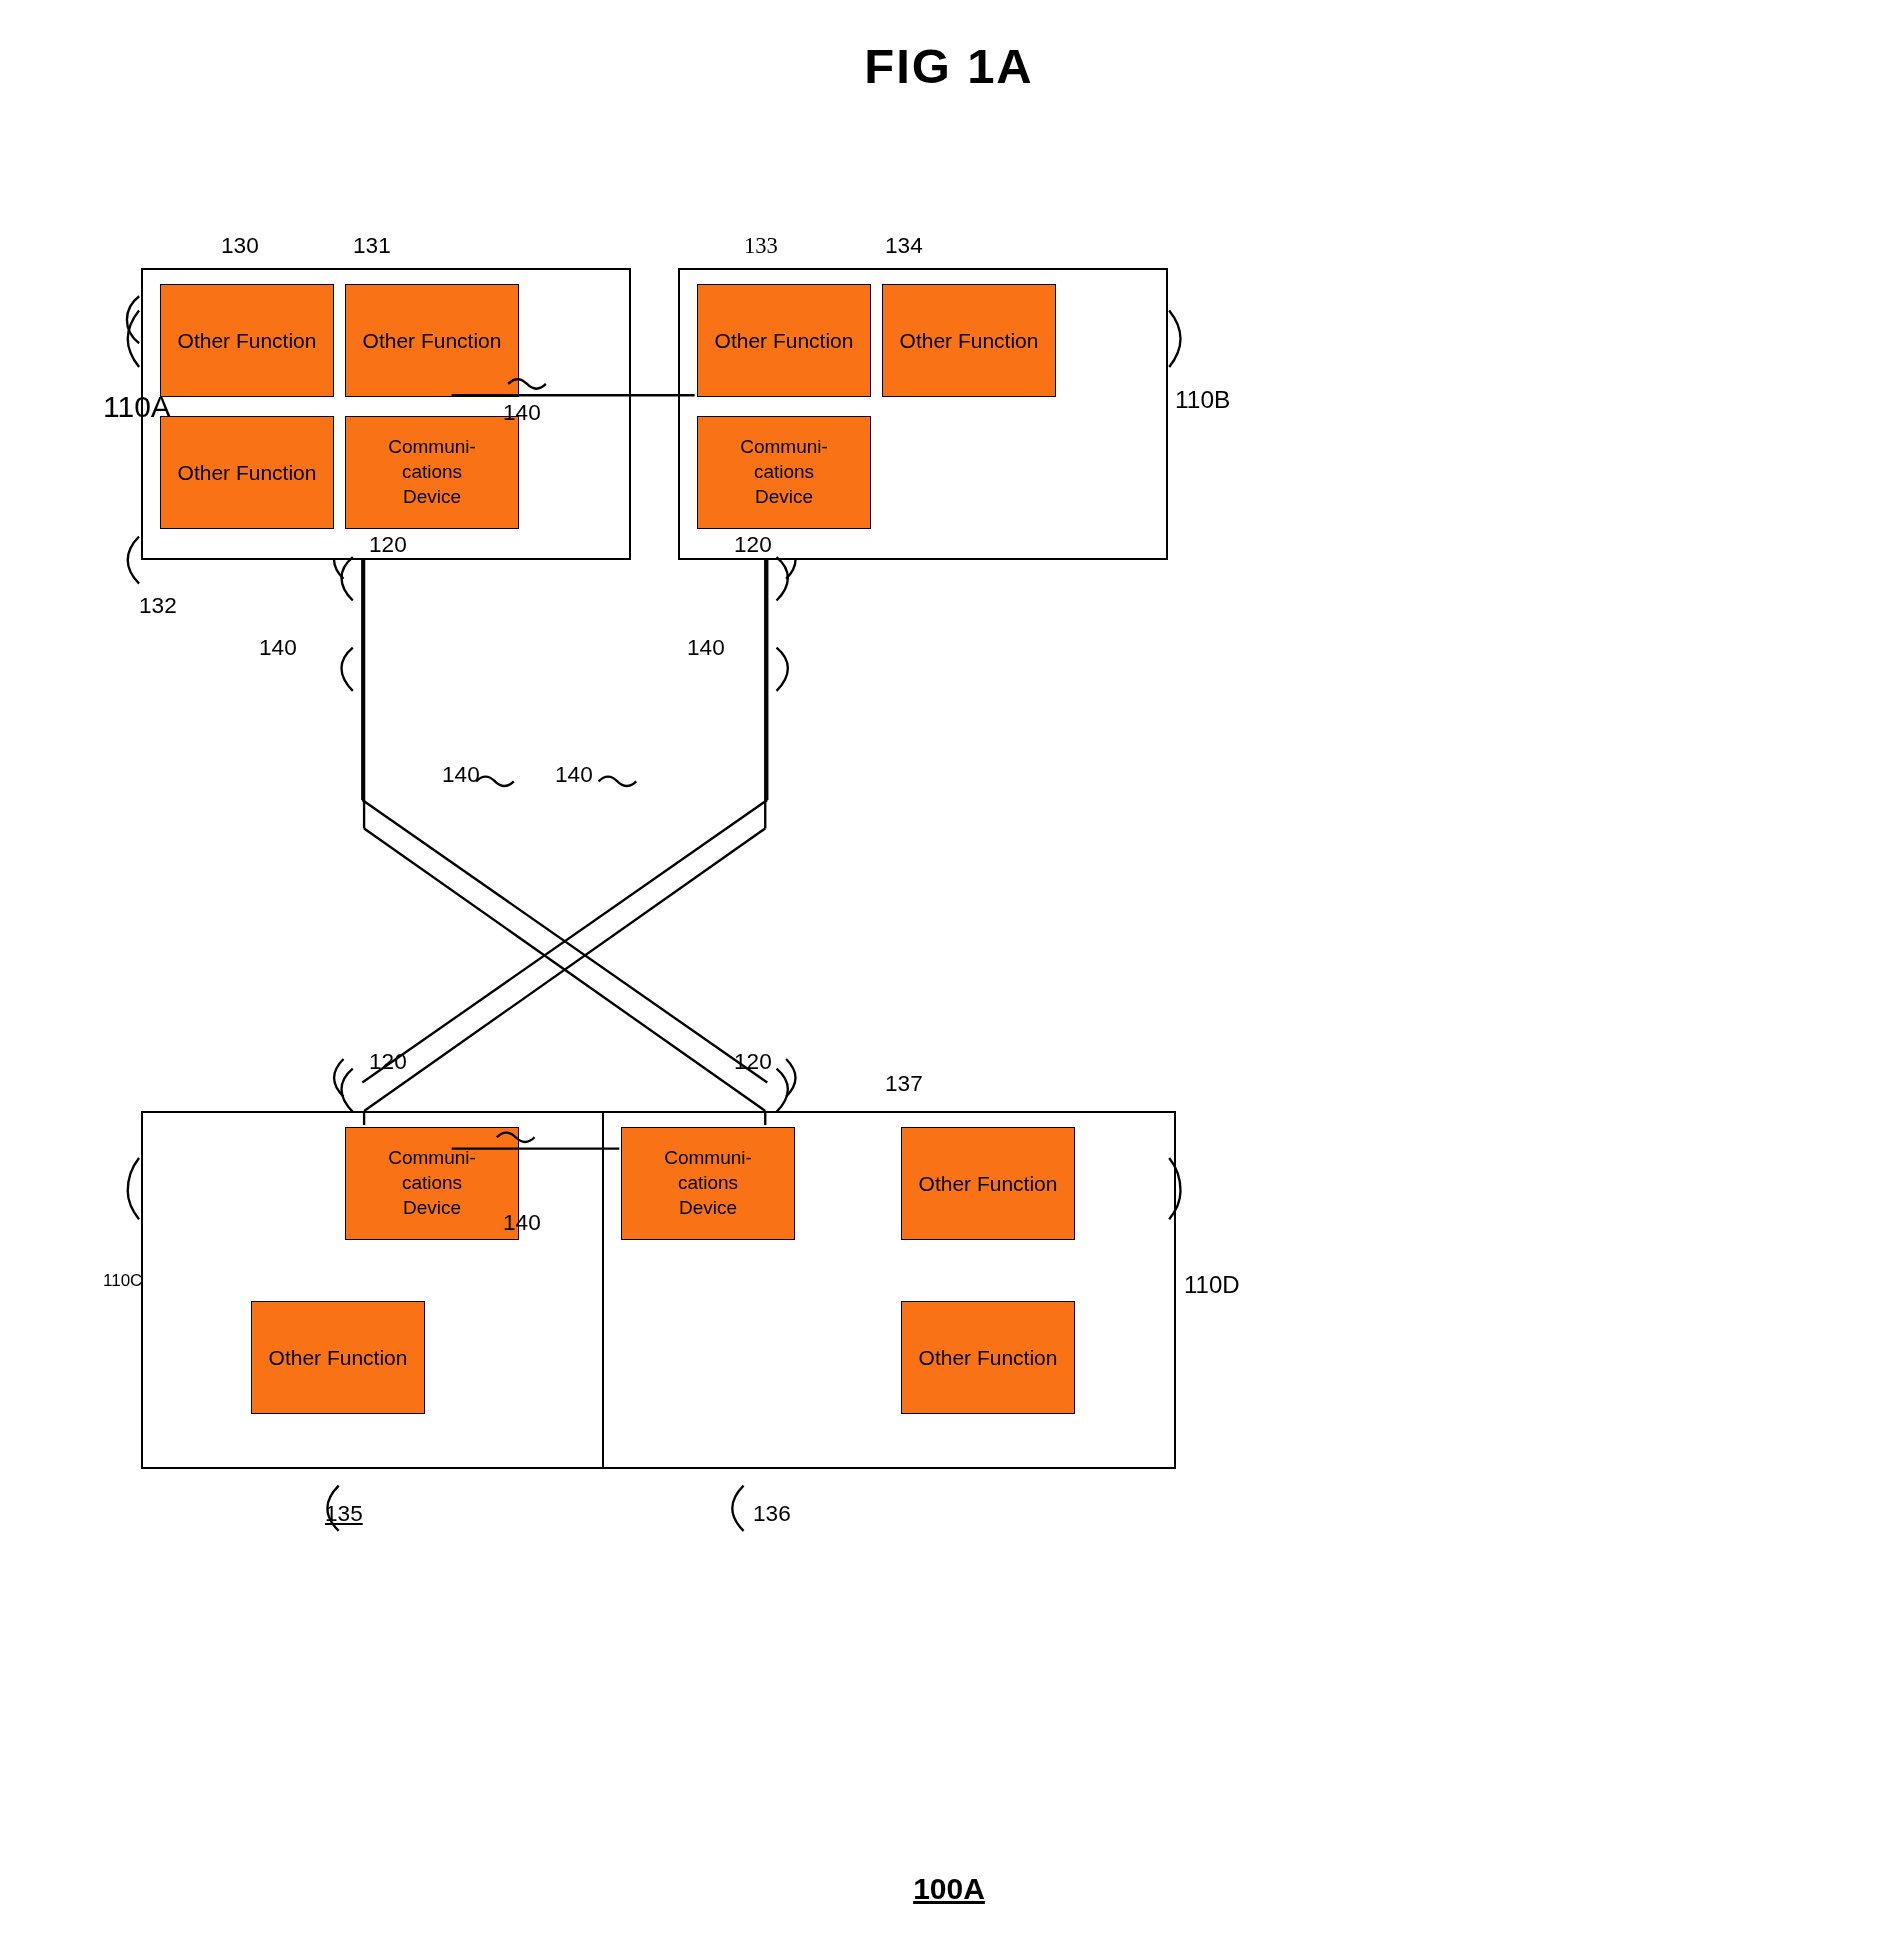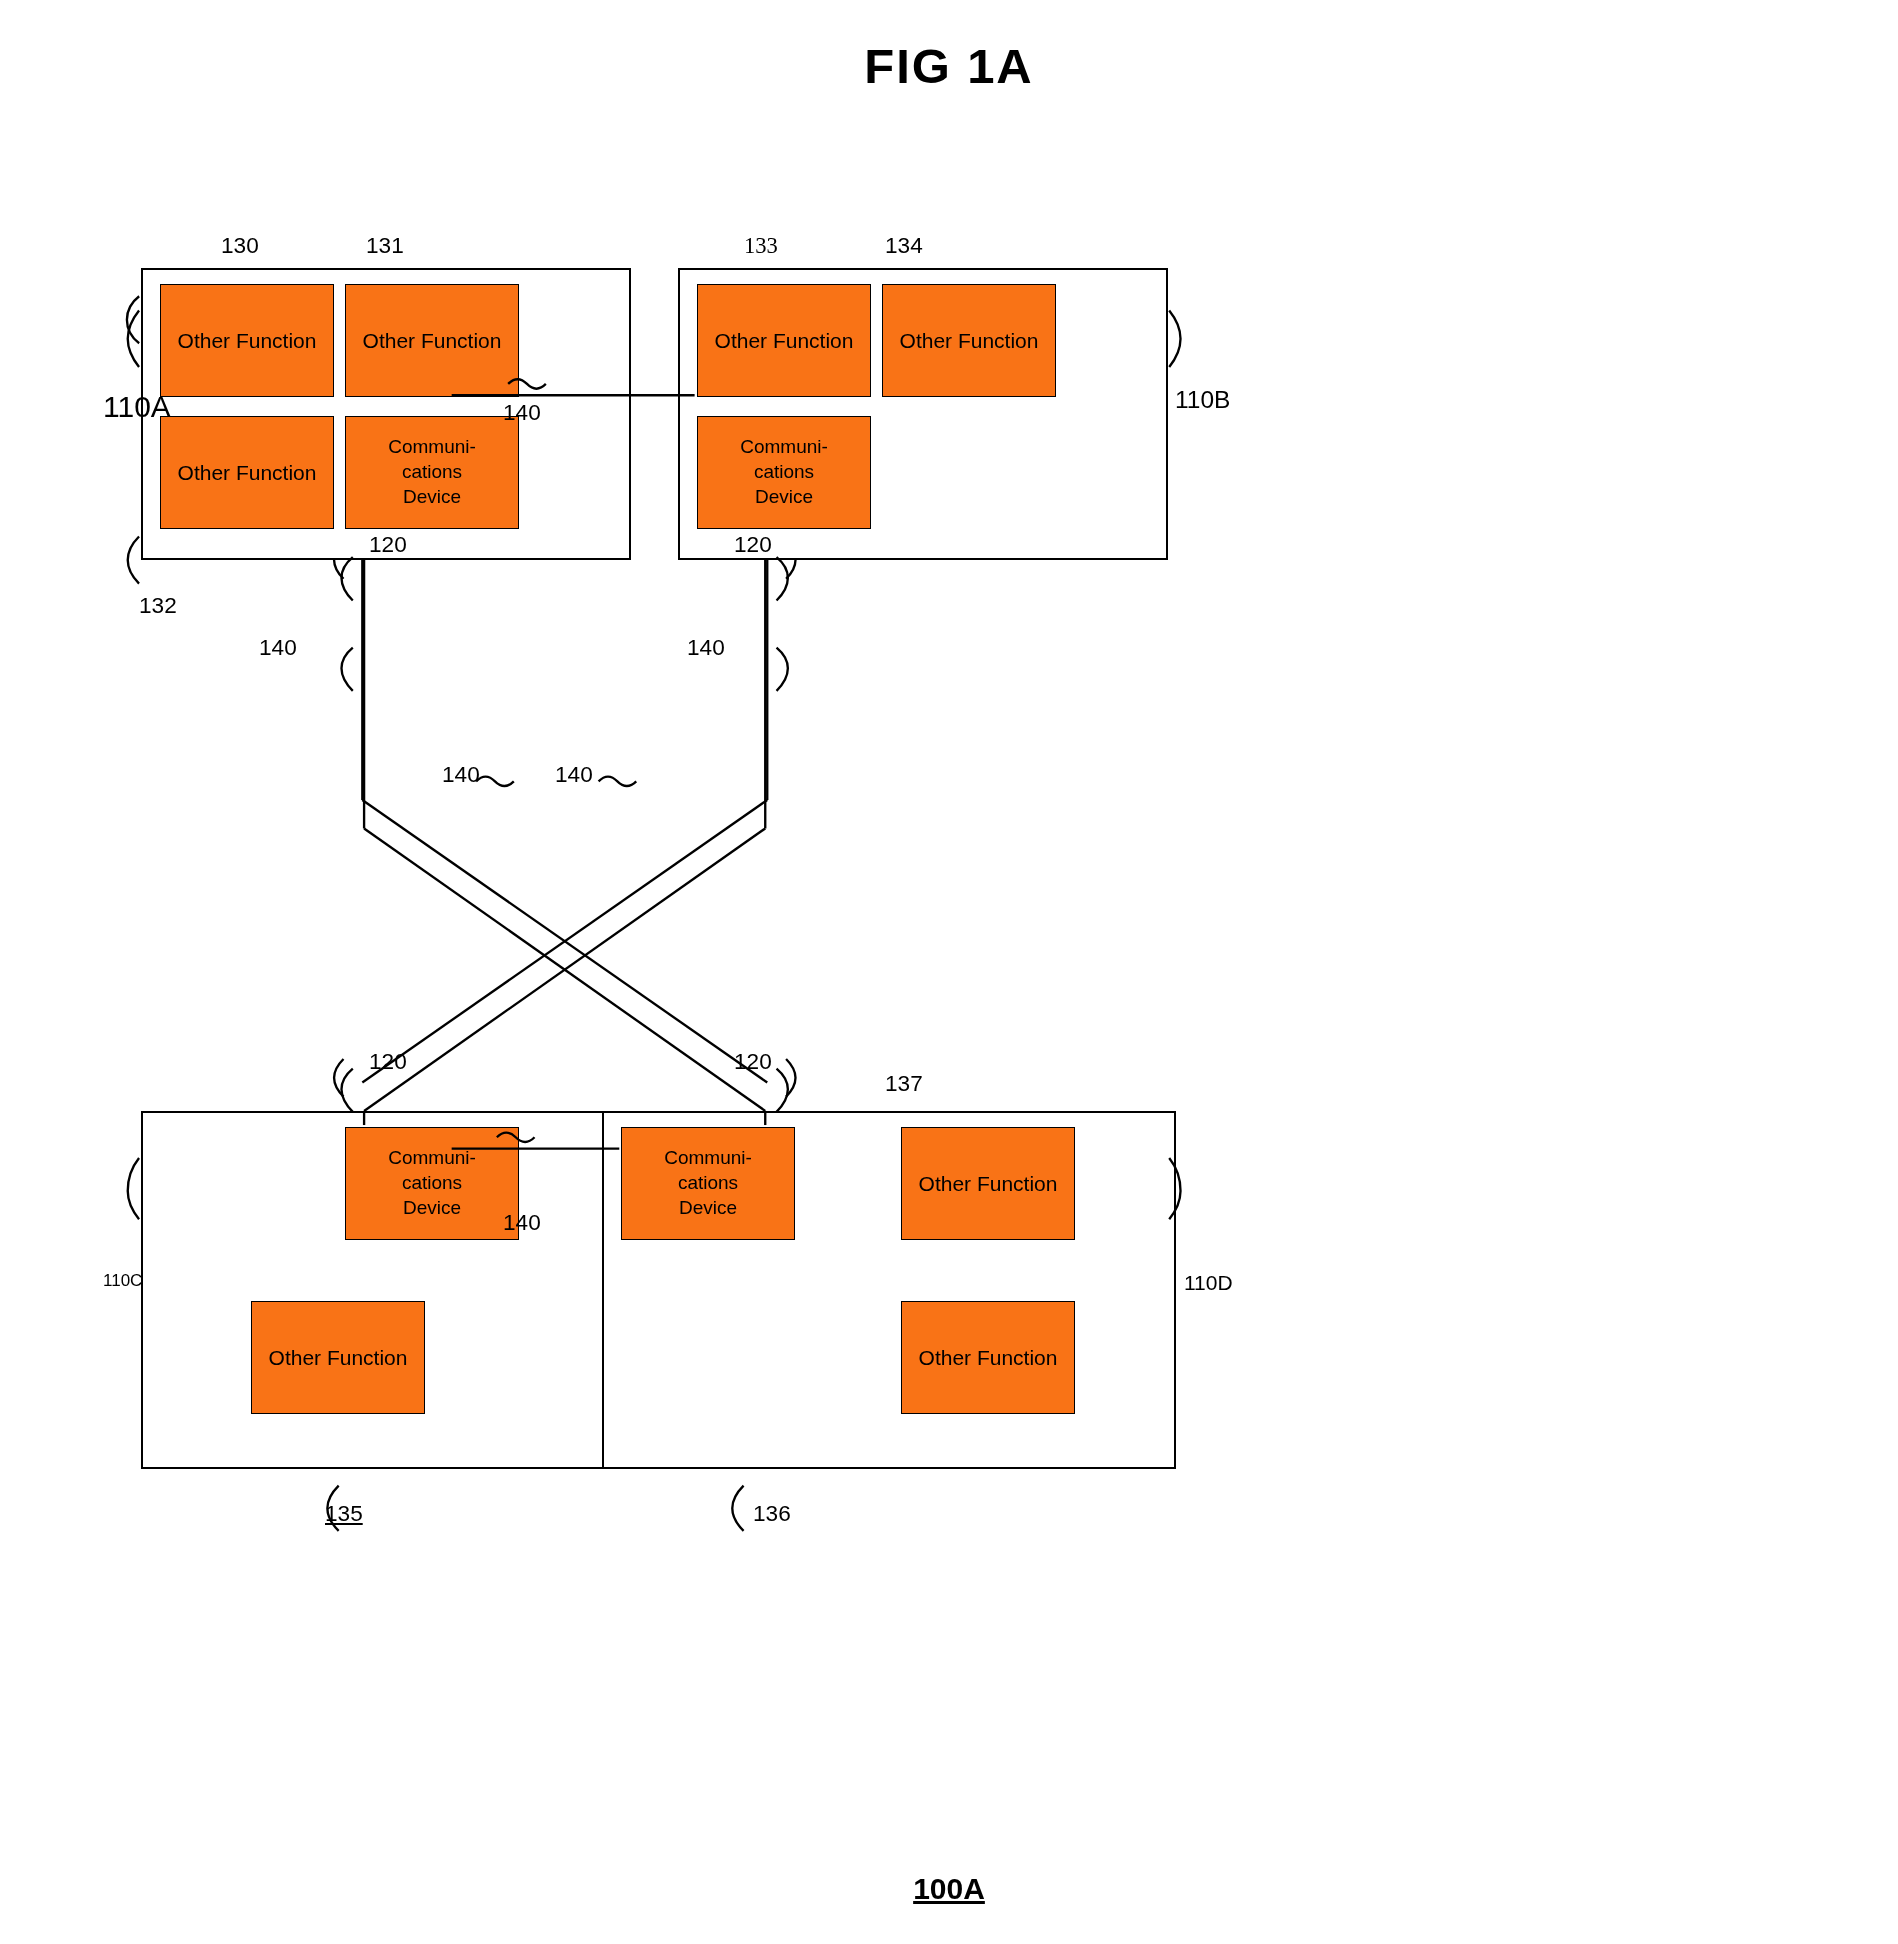--- a/index.html
+++ b/index.html
@@ -121,21 +121,21 @@
     <div class="inner-box" style="left:17px; top:146px; width:174px; height:113px; font-size:21px;">
       <span>Other Function</span>
     </div>
 
     <div class="inner-box" style="left:202px; top:146px; width:174px; height:113px; font-size:19px;">
       <span>Communi-<br>cations<br>Device</span>
     </div>
   </div>
 
   <div class="ref-label" style="left:146px; top:111px;">130</div>
-  <div class="ref-label" style="left:291px; top:111px;">131</div>
+  <div class="ref-label" style="left:278px; top:111px;">131</div>
   <div class="ref-label" style="left:64px; top:471px;">132</div>
   <div class="ref-label" style="left:28px; top:268px; font-size:30px;">110A</div>
 
   <div class="device-box" style="left:603px; top:146px; width:490px; height:292px;">
 
     <div class="inner-box" style="left:17px; top:14px; width:174px; height:113px; font-size:21px;">
       <span>Other Function</span>
     </div>
 
     <div class="inner-box" style="left:202px; top:14px; width:174px; height:113px; font-size:21px;">
@@ -175,21 +175,21 @@
       <span>Other Function</span>
     </div>
 
     <div class="inner-box" style="left:297px; top:188px; width:174px; height:113px; font-size:21px;">
       <span>Other Function</span>
     </div>
   </div>
 
   <div class="ref-label" style="left:678px; top:1379px;">136</div>
   <div class="ref-label" style="left:810px; top:949px;">137</div>
-  <div class="ref-label" style="left:1109px; top:1149px; font-size:21px;">110D</div>
+  <div class="ref-label" style="left:1109px; top:1149px; font-size:24px;">110D</div>
 
   <div class="ref-label" style="left:294px; top:410px;">120</div>
   <div class="ref-label" style="left:659px; top:410px;">120</div>
   <div class="ref-label" style="left:294px; top:927px;">120</div>
   <div class="ref-label" style="left:659px; top:927px;">120</div>
 
   <div class="ref-label" style="left:428px; top:278px;">140</div>
   <div class="ref-label" style="left:184px; top:513px;">140</div>
   <div class="ref-label" style="left:612px; top:513px;">140</div>
   <div class="ref-label" style="left:480px; top:640px;">140</div>

